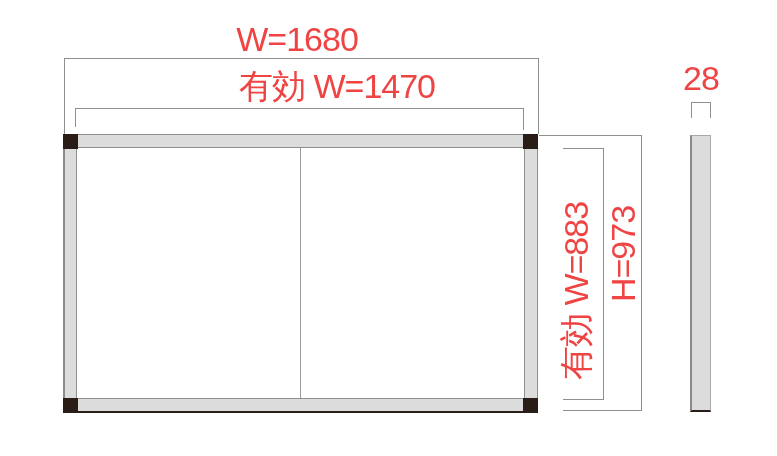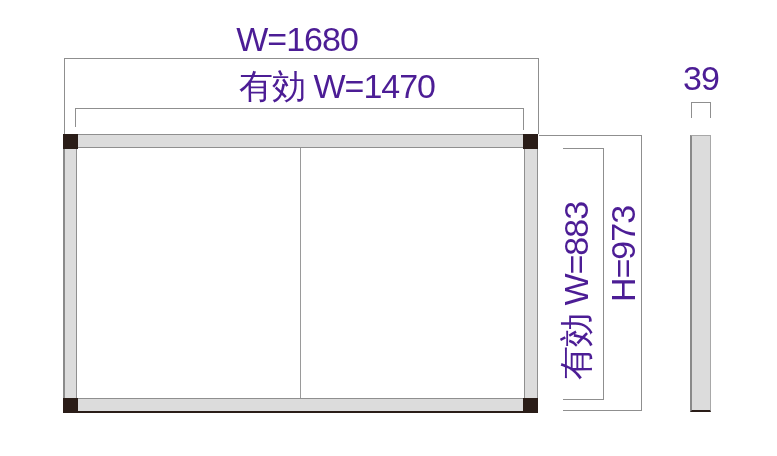--- a/index.html
+++ b/index.html
@@ -1,18 +1,18 @@
 <!DOCTYPE html>
 <html><head>
 <meta charset="utf-8">
 <style>
   html,body{margin:0;padding:0;background:#fff;}
   #stage{
     position:relative;width:777px;height:456px;background:#fff;overflow:hidden;
-    font-family:"Liberation Sans","DejaVu Sans",sans-serif;color:#4c1d95;
+    font-family:"Liberation Sans","DejaVu Sans",sans-serif;color:#ef4444;
   }
   
   .hline{position:absolute;height:1px;background:#8f8f8f;}
   .vline{position:absolute;width:1px;background:#8f8f8f;}
   
   .rail{position:absolute;background:#dcdcdc;border:1px solid #8f8f8f;box-sizing:border-box;}
   .rail-top{left:63px;top:134px;width:475px;height:14px;}
   .rail-bottom{left:63px;top:398px;width:475px;height:15px;border-bottom:2px solid #2a1d18;}
   .rail-left{left:63px;top:147px;width:14px;height:252px;border-left:2px solid #8a8a8a;}
   .rail-right{left:524px;top:147px;width:14px;height:252px;}
@@ -85,15 +85,15 @@
   <div class="dlabel dlabel-vert lbl-h883">有効 W=883</div>
 
   <div class="hline dim-h973-top"></div>
   <div class="vline dim-h973-line"></div>
   <div class="hline dim-h973-bot"></div>
   <div class="dlabel dlabel-vert lbl-h973">H=973</div>
 
   <div class="hline dim-65-top"></div>
   <div class="vline dim-65-tick-l"></div>
   <div class="vline dim-65-tick-r"></div>
-  <div class="dlabel lbl-65">39</div>
+  <div class="dlabel lbl-65">28</div>
 
 </div>
 
 </body></html>

